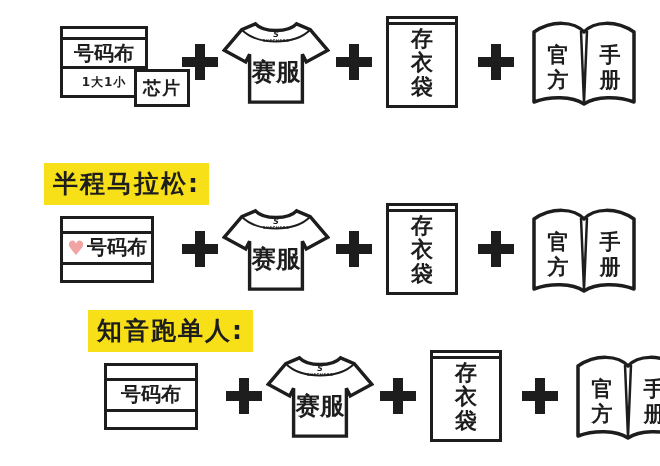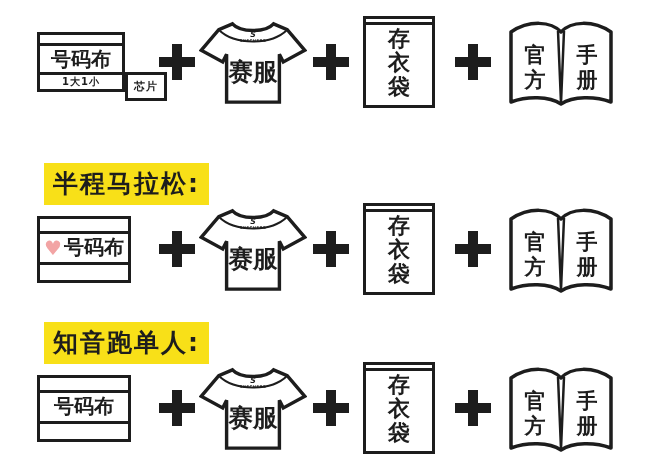--- a/index.html
+++ b/index.html
@@ -15,21 +15,21 @@
     width: 660px;
     height: 466px;
     background: var(--background);
     overflow: hidden;
     font-family: "DejaVu Sans", sans-serif;
     color: var(--ink);
   }
   .row { position: absolute; left: 0; width: 660px; }
   .row-0 { top: 18px; }
   .row-1 { top: 163px; }
-  .row-2 { top: 322px; }
+  .row-2 { top: 310px; padding-left: 44px; }
 
   .row-label {
     display: inline-block;
     margin-left: 44px;
     background: var(--highlight);
     color: var(--ink);
     font-size: 25px;
     font-weight: 800;
     letter-spacing: 2px;
     padding: 4px 9px 5px 9px;
@@ -37,44 +37,44 @@
   }
 
   .items {
     display: flex;
     align-items: center;
     margin-top: -4px;
     height: 96px;
   }
 
   
-  .bib-wrap { position: relative; width: 114px; margin-left: 37px; flex: 0 0 auto; }
+  .bib-wrap { position: relative; width: 114px; margin-left: 60px; flex: 0 0 auto; }
   .bib { position: relative; background: #fff; border: 3px solid var(--ink); }
   .bib-half { width: 88px; }
   .bib-std  { width: 94px; }
   .bib-strip { background: #fff; }
   .bib-half .bib-strip.top    { height: 11px; border-bottom: 3px solid var(--ink); }
   .bib-std  .bib-strip.top    { height: 15px; border-bottom: 3px solid var(--ink); }
   .bib-mid {
     display: flex; align-items: center; justify-content: center;
     font-weight: 800; border-bottom: 3px solid var(--ink);
     background: #fff; white-space: nowrap;
   }
   .bib-half .bib-mid { height: 29px; font-size: 20px; }
   .bib-std  .bib-mid { height: 31px; font-size: 20px; }
   .bib-half .bib-strip.bottom {
-    height: 14px; display: flex; align-items: center; justify-content: center;
-    font-size: 10px; font-weight: 700; letter-spacing: 1px; text-align: center;
+    height: 26px; display: flex; align-items: center; justify-content: center;
+    font-size: 12px; font-weight: 700; letter-spacing: 1px; text-align: center;
   }
   .bib-std .bib-strip.bottom { height: 15px; }
   .heart { color: var(--heart); font-size: 20px; margin-right: 2px; line-height: 1; }
   .chip {
     position: absolute; right: -16px; bottom: -9px;
     background: #fff; border: 3px solid var(--ink);
-    font-size: 11px; font-weight: 800; padding: 4px 6px;
+    font-size: 18px; font-weight: 800; padding: 4px 6px;
     letter-spacing: 1px; white-space: nowrap;
   }
 
   
   .plus { position: relative; width: 36px; height: 36px; flex: 0 0 auto; margin-left: 8px; }
   .plus::before {
     content: ""; position: absolute; left: 0; top: 13px; width: 36px; height: 10px;
     background: var(--ink);
   }
   .plus::after {

